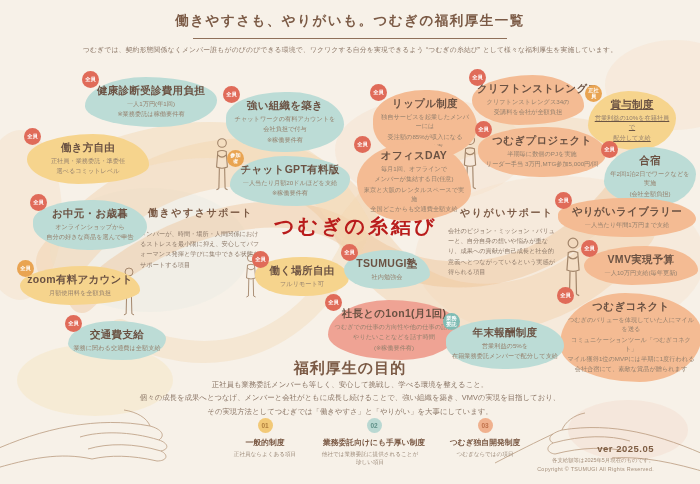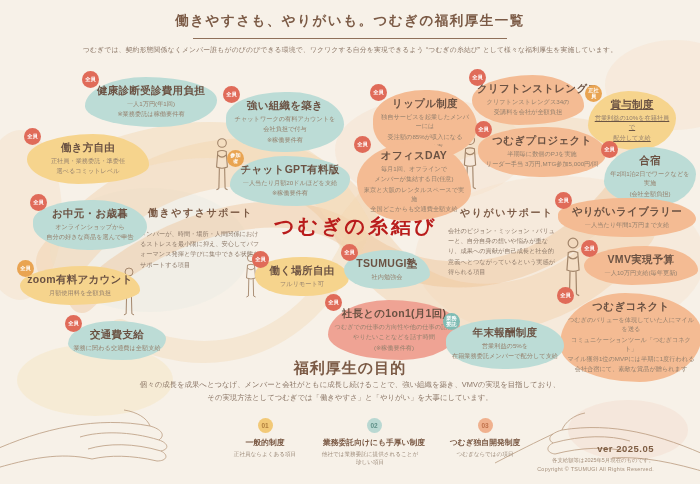--- a/index.html
+++ b/index.html
@@ -228,20 +228,21 @@
       <div class="bubble c-teal" style="left: 446px; top: 319px; width: 118px;">
         <span class="badge bg-teal">業務委託</span>
         <div class="b-title">年末報酬制度</div>
         <div class="b-sub">営業利益の5%を</div>
         <div class="b-sub">在籍業務委託メンバーで配分して支給</div>
       </div>
     </div>
 
   <div class="purpose">
     <div class="purpose-title">福利厚生の目的</div>
+    <div class="purpose-line">正社員も業務委託メンバーも等しく、安心して挑戦し、学べる環境を整えること。</div>
     <div class="purpose-line">個々の成長を成果へとつなげ、メンバーと会社がともに成長し続けることで、強い組織を築き、VMVの実現を目指しており、</div>
     <div class="purpose-line">その実現方法としてつむぎでは「働きやすさ」と「やりがい」を大事にしています。</div>
   </div>
 
   <div class="legend">
     <div class="legend-item" style="width:82px;">
       <div class="legend-circle" style="background: rgb(242, 201, 119); color: rgb(176, 127, 62);">01</div>
       <div class="legend-label">一般的制度</div>
       <div class="legend-note">正社員ならよくある項目</div>
     </div>

